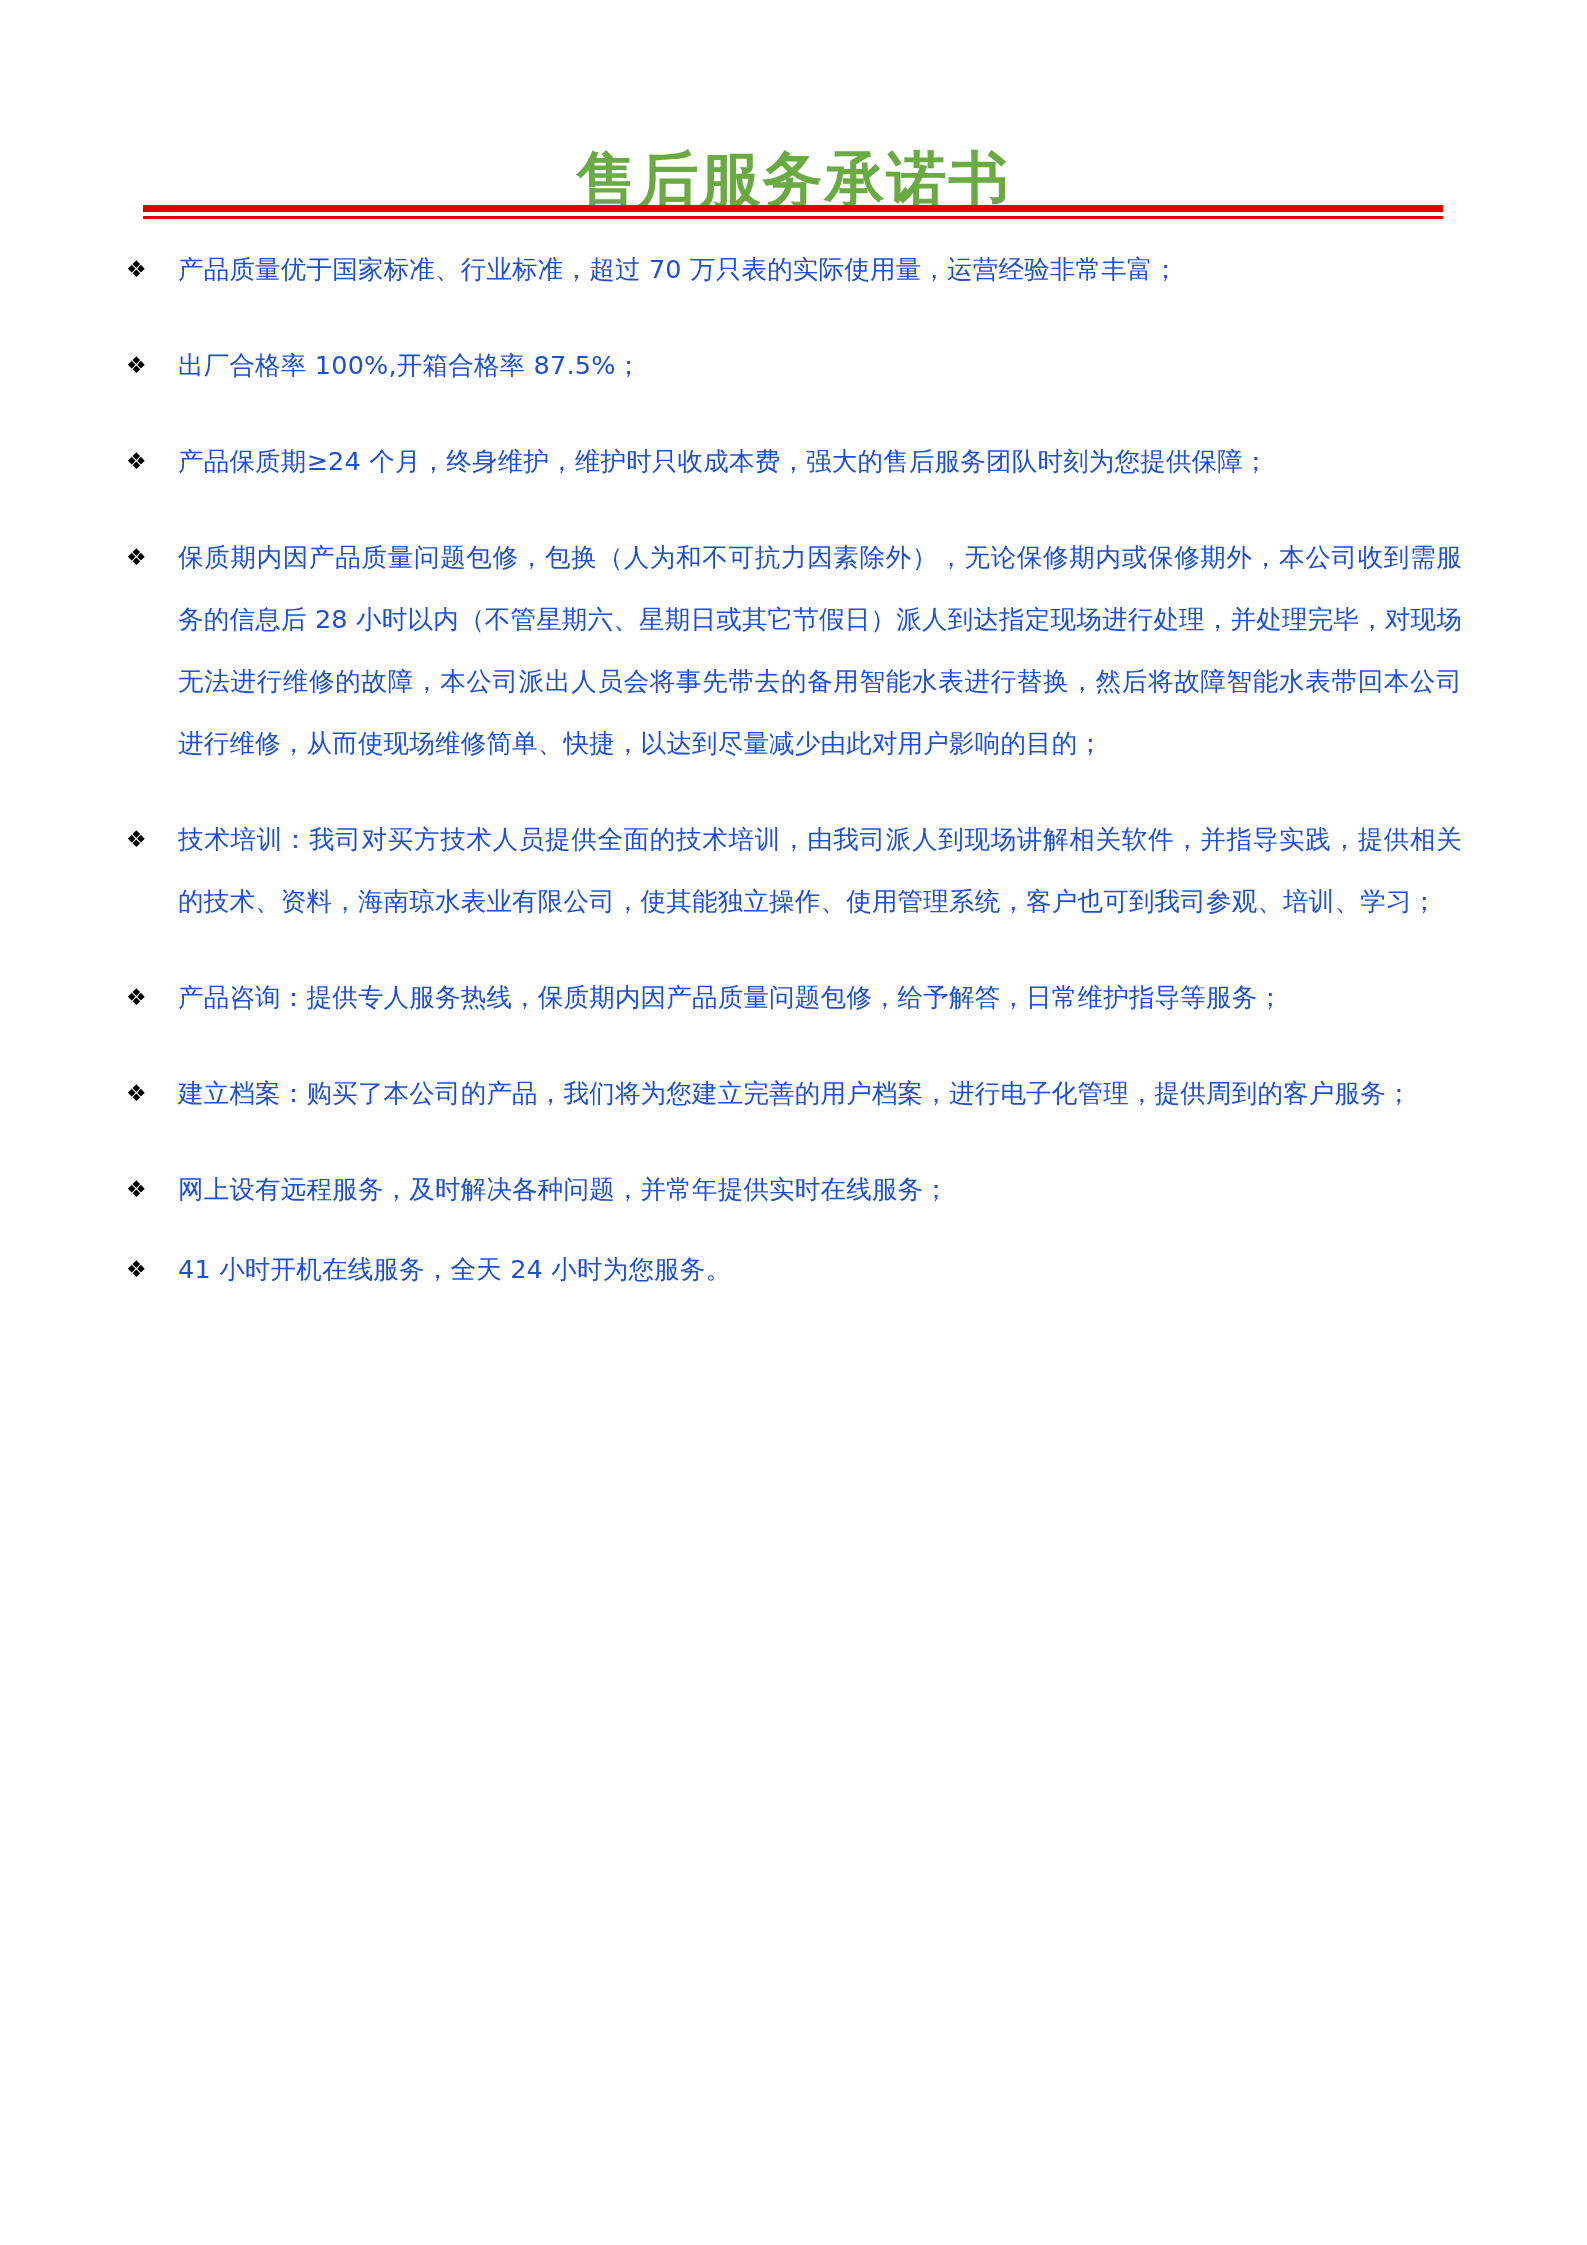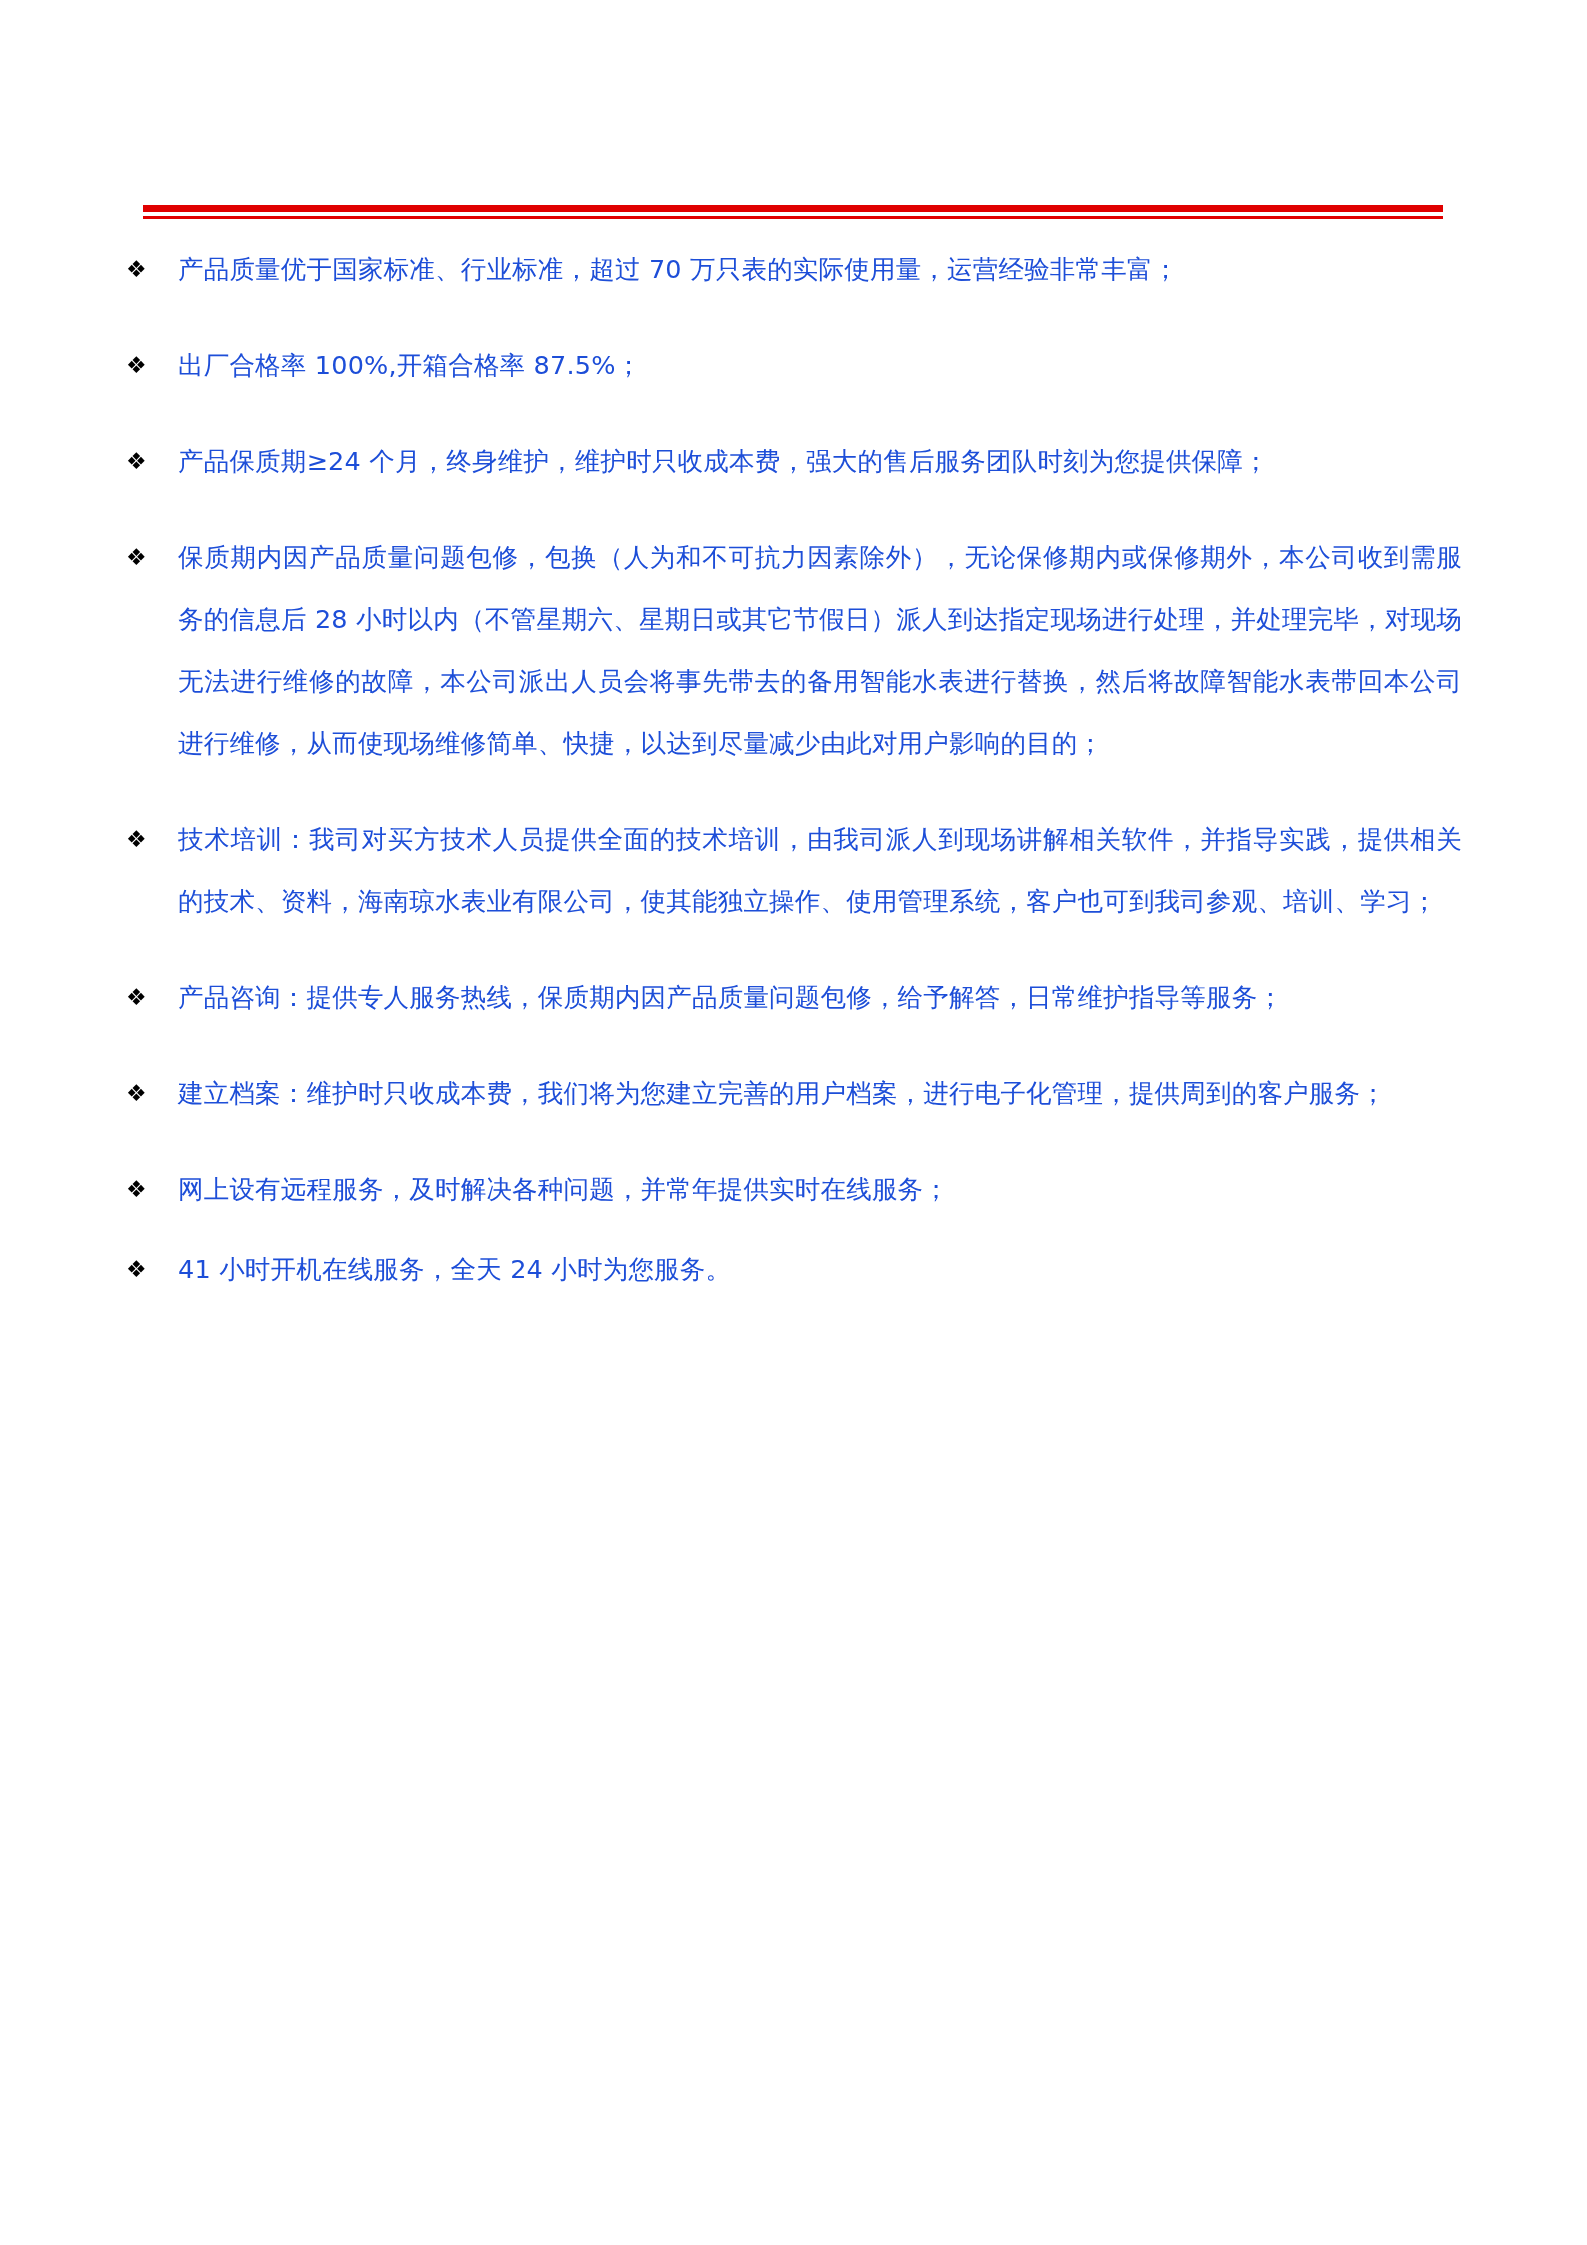--- a/index.html
+++ b/index.html
@@ -114,20 +114,23 @@
     line-height: 50px;
     color: #000000;
     letter-spacing: 0.5px;
   }
 </style>
 </head>
 <body>
 
 <div class="page">
 
+  <div class="title-wrap">
+    <h1 class="doc-title">售后服务承诺书</h1>
+  </div>
 
   <div class="divider">
     <div class="rule-thick"></div>
     <div class="rule-gap"></div>
     <div class="rule-thin"></div>
   </div>
 
   <div class="content">
 
     <div class="bullet-item">
@@ -155,21 +158,21 @@
       <span class="bullet-text">技术培训：我司对买方技术人员提供全面的技术培训，由我司派人到现场讲解相关软件，并指导实践，提供相关的技术、资料，海南琼水表业有限公司，使其能独立操作、使用管理系统，客户也可到我司参观、培训、学习；</span>
     </div>
 
     <div class="bullet-item">
       <span class="bullet-marker">❖</span>
       <span class="bullet-text">产品咨询：提供专人服务热线，保质期内因产品质量问题包修，给予解答，日常维护指导等服务；</span>
     </div>
 
     <div class="bullet-item">
       <span class="bullet-marker">❖</span>
-      <span class="bullet-text">建立档案：维护时只收成本费，我们将为您建立完善的用户档案，进行电子化管理，提供周到的客户服务；</span>
+      <span class="bullet-text">建立档案：购买了本公司的产品，我们将为您建立完善的用户档案，进行电子化管理，提供周到的客户服务；</span>
     </div>
 
     <div class="bullet-item tight">
       <span class="bullet-marker">❖</span>
       <span class="bullet-text">网上设有远程服务，及时解决各种问题，并常年提供实时在线服务；</span>
     </div>
 
     <div class="bullet-item tight">
       <span class="bullet-marker">❖</span>
       <span class="bullet-text">41 小时开机在线服务，全天 24 小时为您服务。</span>

